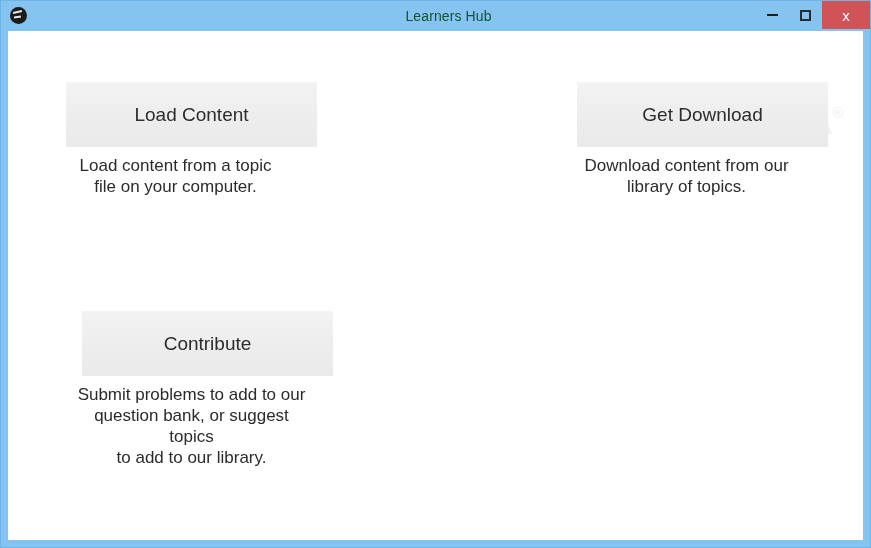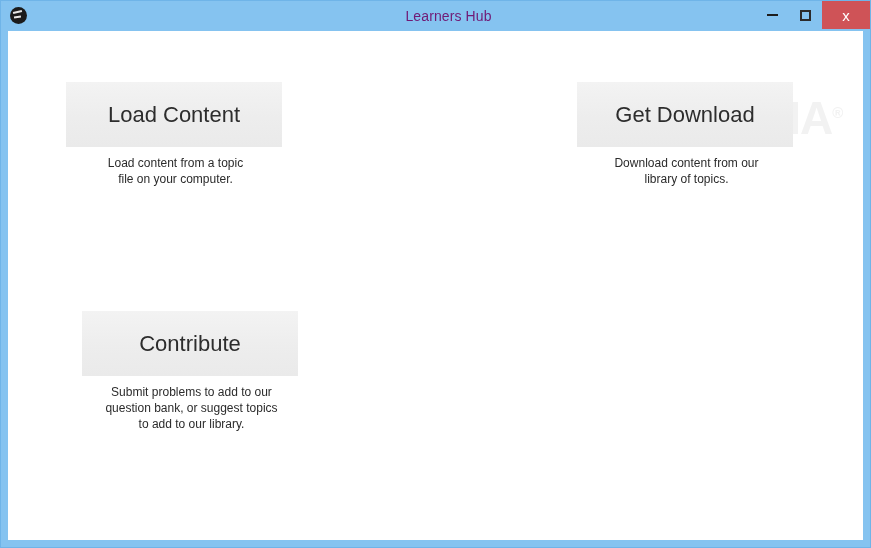--- a/index.html
+++ b/index.html
@@ -72,21 +72,21 @@
     transform: rotate(-8deg);
   }
 
   .title-text {
     position: absolute;
     left: 0;
     right: 0;
     top: 7px;
     text-align: center;
     font-size: 14px;
-    color: #701a75;
+    color: #14532d;
     font-family: "Liberation Sans", sans-serif;
     letter-spacing: .1px;
     margin-left: 26px;
   }
 
   .win-controls {
     position: absolute;
     top: 0;
     right: 0;
     height: 28px;
@@ -161,38 +161,38 @@
     vertical-align: super;
     letter-spacing: 0;
   }
 
   
   .card {
     position: absolute;
     z-index: 2;
   }
   .card .tile {
-    width: 216px;
+    width: 251px;
     height: 65px;
     background: linear-gradient(180deg, #f3f3f3 0%, #ededed 55%, #eaeaea 100%);
     border: none;
     display: flex;
     align-items: center;
     justify-content: center;
     font-family: "Liberation Sans", sans-serif;
-    font-size: 22px;
+    font-size: 19px;
     color: #2d2d2d;
     cursor: default;
     padding: 0;
   }
   .card .desc {
     margin-top: 8px;
     font-family: "Liberation Sans", sans-serif;
-    font-size: 12px;
-    line-height: 16px;
+    font-size: 17px;
+    line-height: 21px;
     color: #2b2b2b;
     text-align: center;
     white-space: pre-line;
   }
 
   
   #card-load       { left: 58px;  top: 51px;  width: 219px; }
   #card-get        { left: 569px; top: 51px;  width: 219px; }
   #card-contribute { left: 74px;  top: 280px; width: 219px; }
   #card-about      { left: 569px; top: 280px; width: 219px; }

